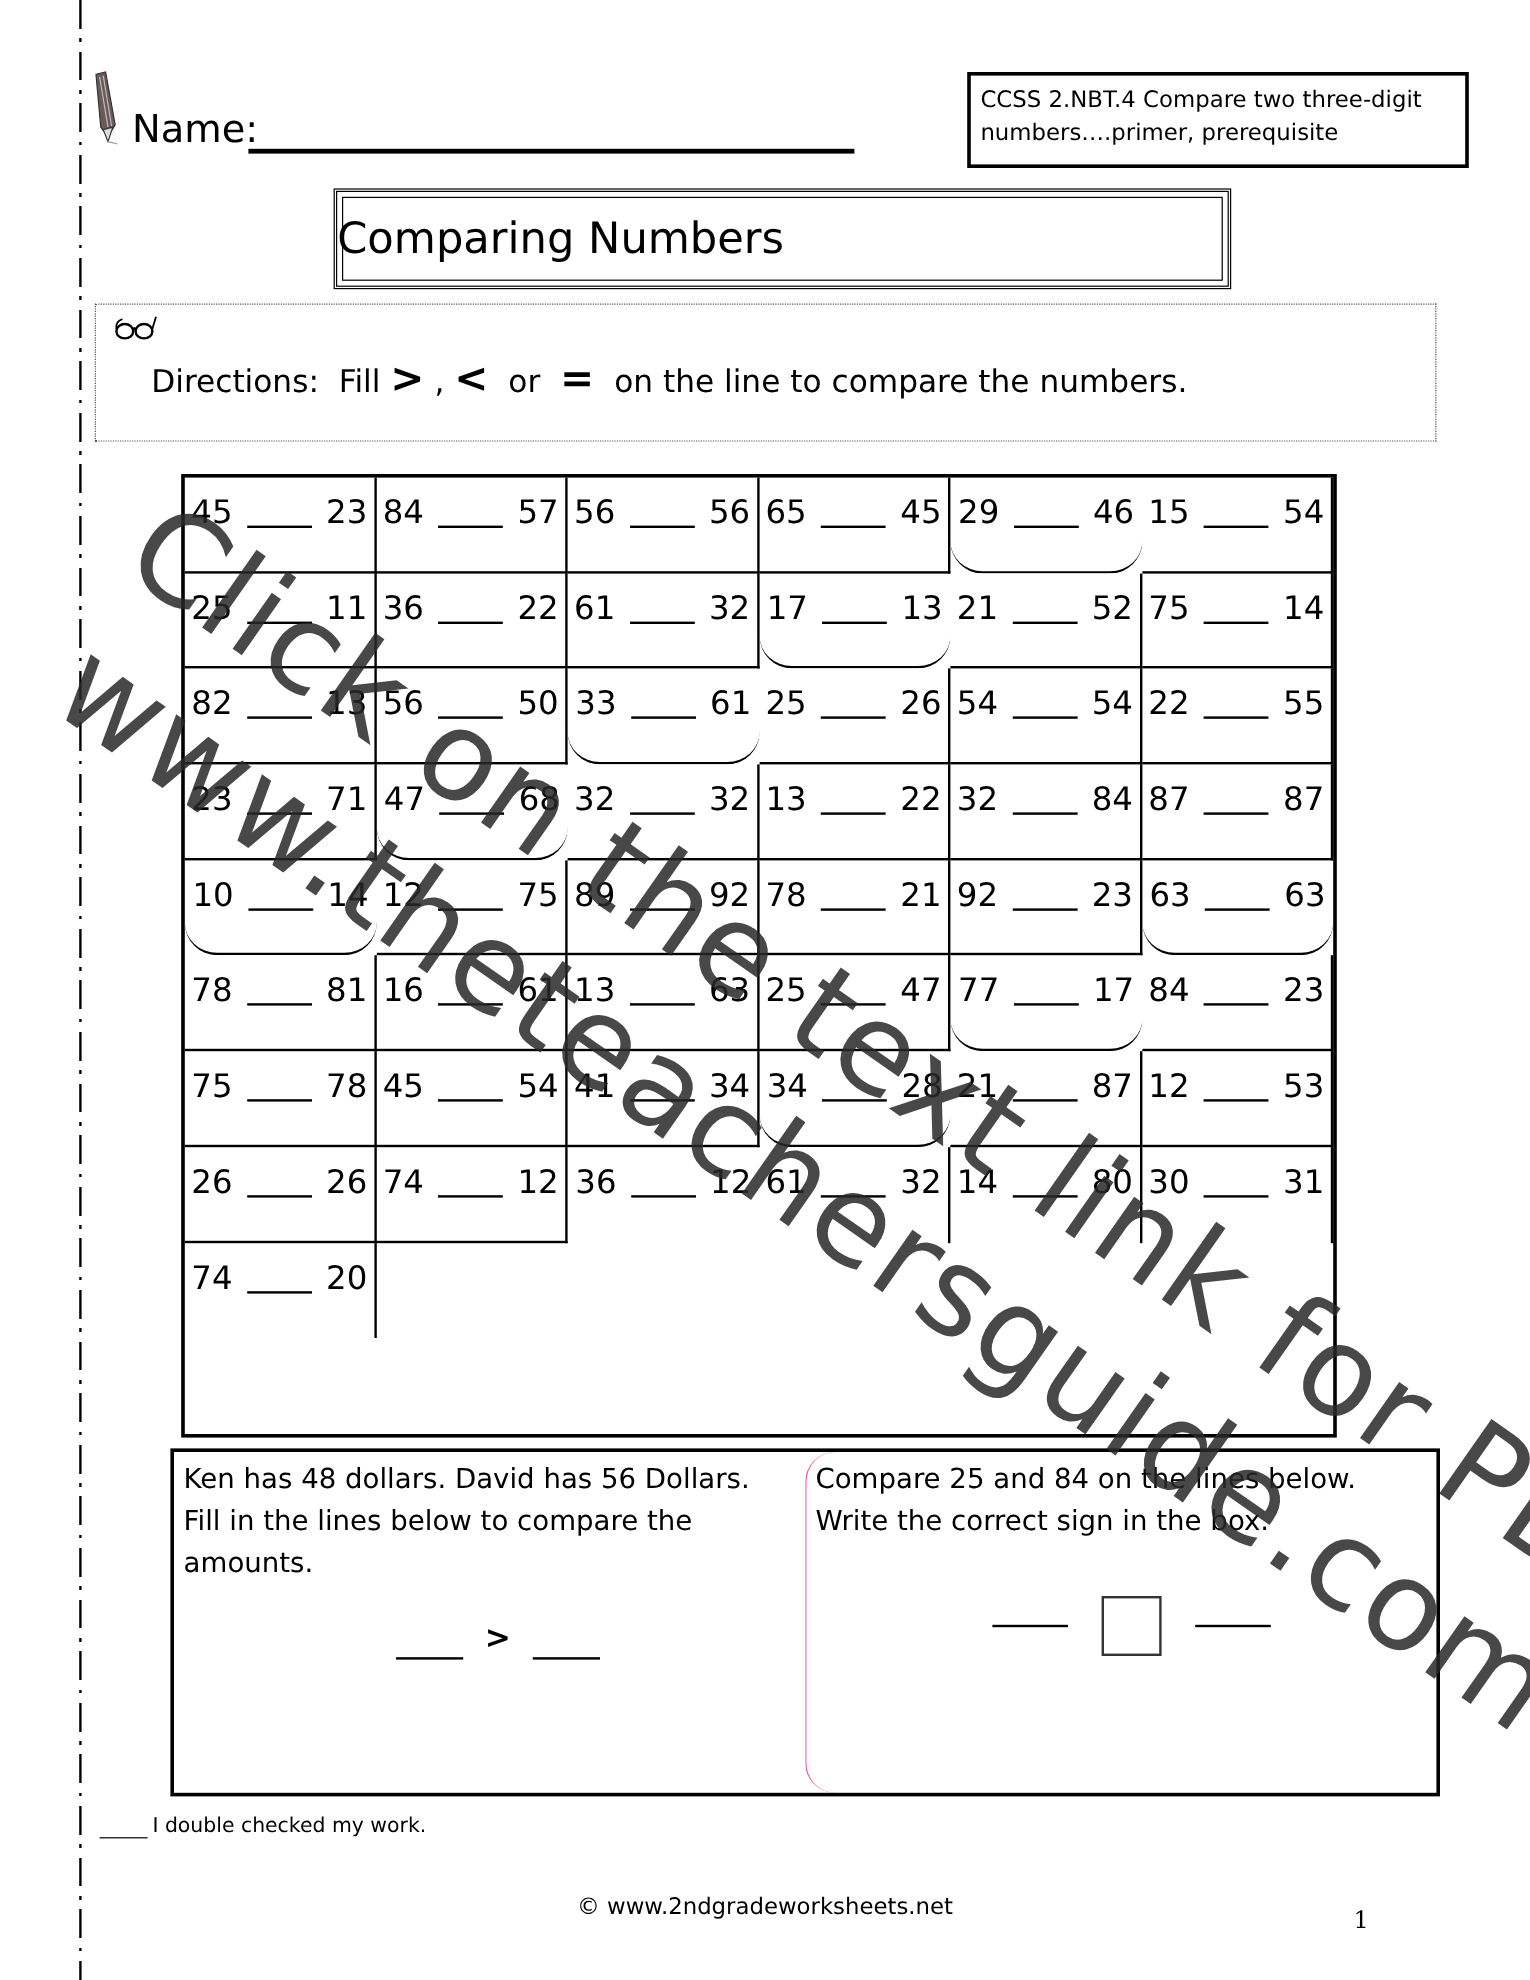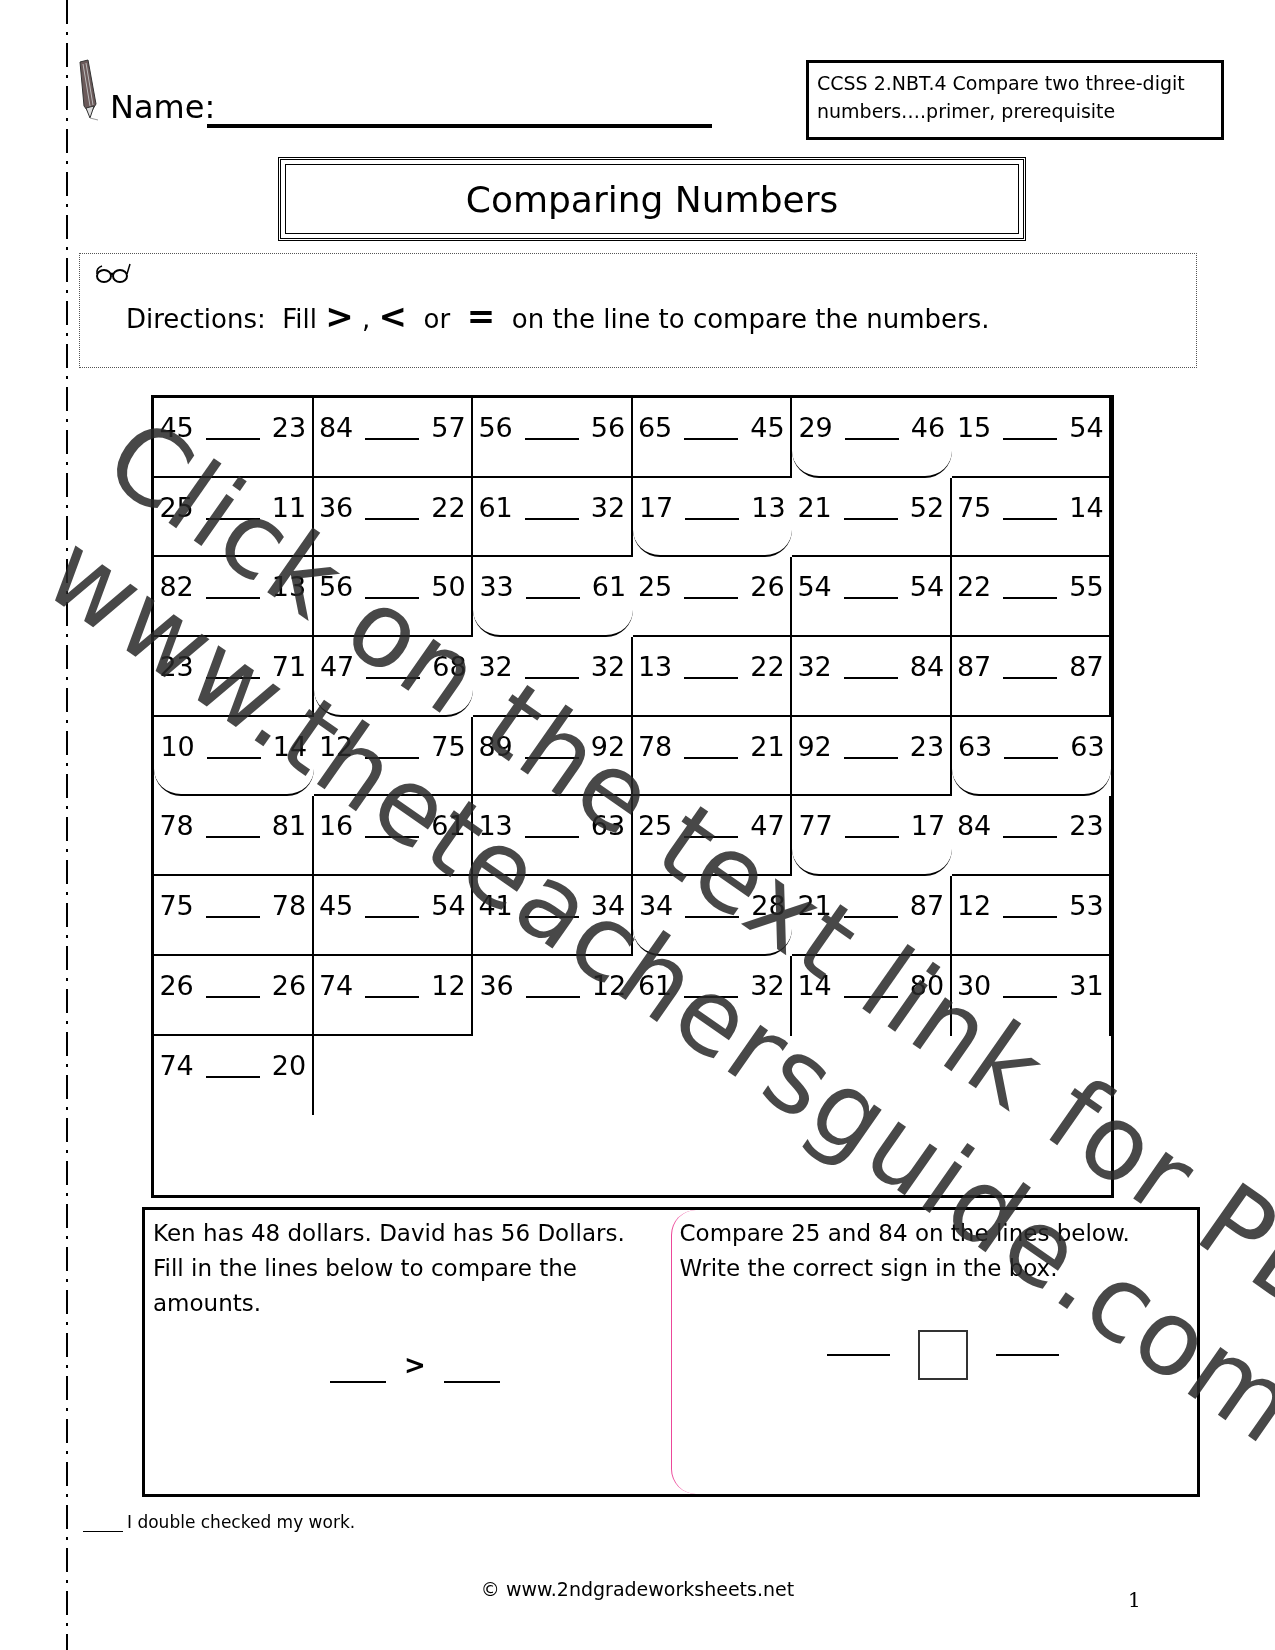--- a/index.html
+++ b/index.html
@@ -15,21 +15,21 @@
     .pencil { left: 76px; top: 58px; width: 22px; height: 64px; }
     .name-label { left: 110px; top: 88px; font-size: 32px; }
     .name-line { left: 207px; top: 124px; width: 505px; height: 4px; background: #000; }
     .ccss-box {
       left: 806px; top: 60px; width: 418px; height: 80px; border: 3px solid #000; box-sizing: border-box;
       padding: 6px 8px; font-size: 19px; line-height: 28px;
     }
     .title-box {
       left: 278px; top: 157px; width: 748px; height: 84px; border: 3px double #000; box-sizing: border-box;
       outline: 1px solid #000; outline-offset: -8px;
-      display: flex; align-items: center; justify-content: center; font-size: 36px;
+      display: flex; align-items: center; justify-content: flex-start; font-size: 36px;
     }
     .directions-box {
       left: 79px; top: 253px; width: 1118px; height: 115px; border: 1px dotted #555; box-sizing: border-box;
     }
     .glasses-icon { left: 94px; top: 262px; width: 40px; height: 24px; }
     .directions-text { left: 126px; top: 296px; font-size: 26px; display: flex; align-items: baseline; gap: 0; white-space: pre; }
     .dir-sym { font-size: 34px; font-weight: bold; display: inline-block; }
     .grid {
       left: 151px; top: 395px; width: 963px; height: 803px; border: 3px solid #000; box-sizing: border-box;
       display: grid; grid-template-columns: repeat(6, 1fr); grid-template-rows: repeat(10, 1fr);

